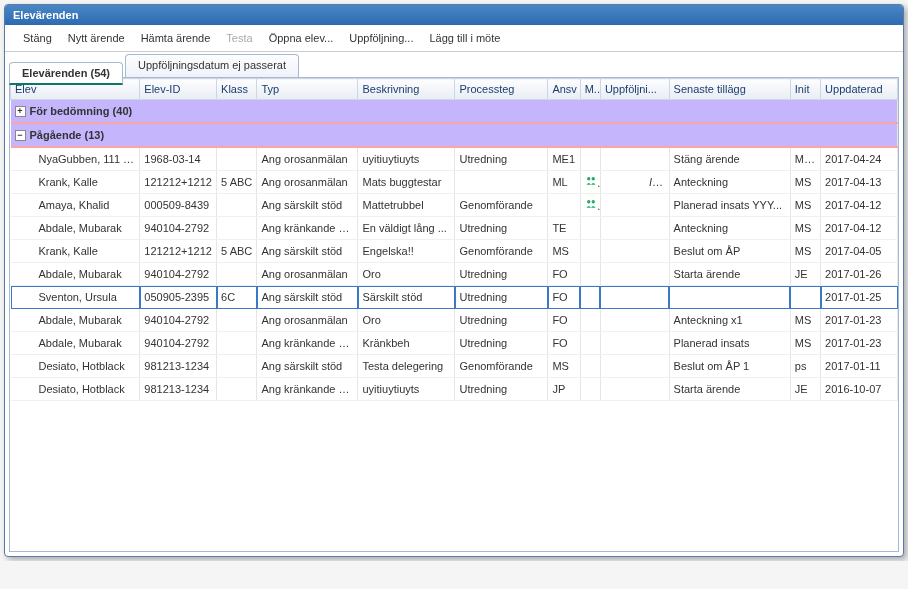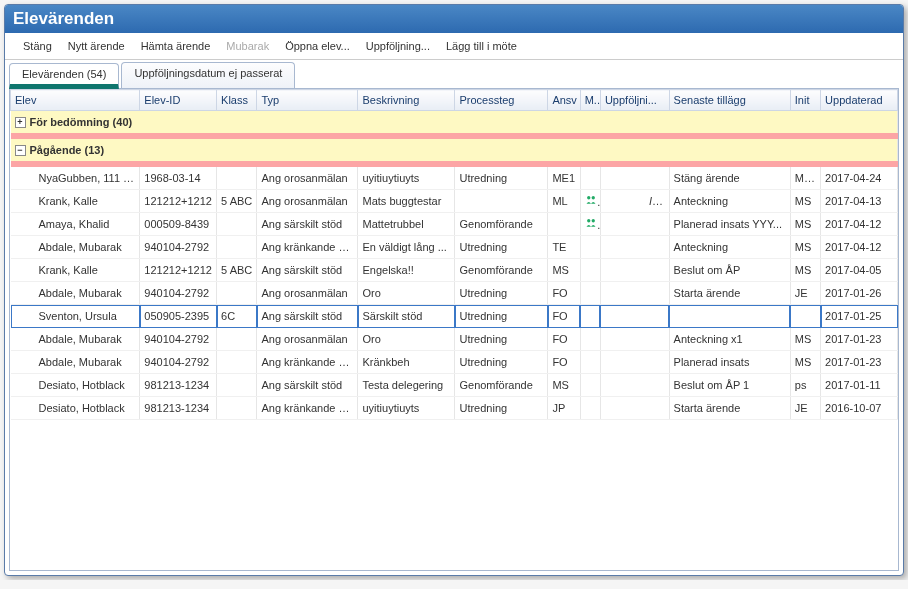--- a/index.html
+++ b/index.html
@@ -16,21 +16,21 @@
     box-shadow: 3px 3px 6px rgba(0,0,0,0.3);
     background: #fff;
     border-radius: 4px;
     overflow: hidden;
   }
   .titlebar {
     background: linear-gradient(#4a87c5, #2d6ab0);
     color: #fff;
     padding: 4px 8px;
     font-weight: bold;
-    font-size: 17px;
+    font-size: 11px;
   }
   .menubar {
     display: flex;
     padding: 4px 4px 4px 10px;
     border-bottom: 1px solid #ccc;
     background:#fff;
   }
   .menubar .item {
     padding: 3px 8px;
     cursor: pointer;
@@ -47,24 +47,24 @@
     padding: 4px 12px;
     border: 1px solid #a8b8d0;
     border-bottom: none;
     background: linear-gradient(#fdfdfe,#eef2f8);
     border-radius: 4px 4px 0 0;
     margin-right: 2px;
     cursor: pointer;
   }
   .tabs .tab.active {
     background: #fff;
-    font-weight: normal;
-    border-bottom:5px solid #0f766e;
+    font-weight: bold;
+    border-bottom:2px solid #0f766e;
     position:relative;
-    top:1px;
+    top:8px;
   }
   .tab-panel {
     border:1px solid #a8b8d0;
     margin:0 4px 4px 4px;
   }
   .grid {
     width: 100%;
     border-collapse: collapse;
     table-layout: fixed;
     background:#fff;
@@ -82,23 +82,23 @@
   .grid td {
     padding: 3px 4px;
     border-right: 1px solid #e6e6e6;
     border-bottom: 1px solid #f0f0f0;
     overflow: hidden;
     white-space: nowrap;
     text-overflow: ellipsis;
     height:16px;
   }
   .group-row td {
-    background: #fef9c3;
+    background: #c4b5fd;
     font-weight: bold;
-    border-bottom:6px solid #fca5a5;
+    border-bottom:2px solid #fca5a5;
   }
   .exp {
     display:inline-block;
     width:9px; height:9px;
     border:1px solid #888;
     text-align:center;
     line-height:8px;
     font-size:9px;
     margin-right:4px;
     vertical-align:middle;
@@ -133,21 +133,21 @@
 
 <div class="window">
   <div class="titlebar">
     <span>Elevärenden</span>
   </div>
 
   <div class="menubar" id="menubar">
       <div class="item">Stäng</div>
       <div class="item">Nytt ärende</div>
       <div class="item">Hämta ärende</div>
-      <div class="item disabled">Mubarak</div>
+      <div class="item disabled">Testa</div>
       <div class="item">Öppna elev...</div>
       <div class="item">Uppföljning...</div>
       <div class="item">Lägg till i möte</div>
     </div>
 
   <div class="tabs" id="tabs">
       <div class="tab active">Elevärenden (54)</div>
       <div class="tab">Uppföljningsdatum ej passerat</div>
     </div>
 

